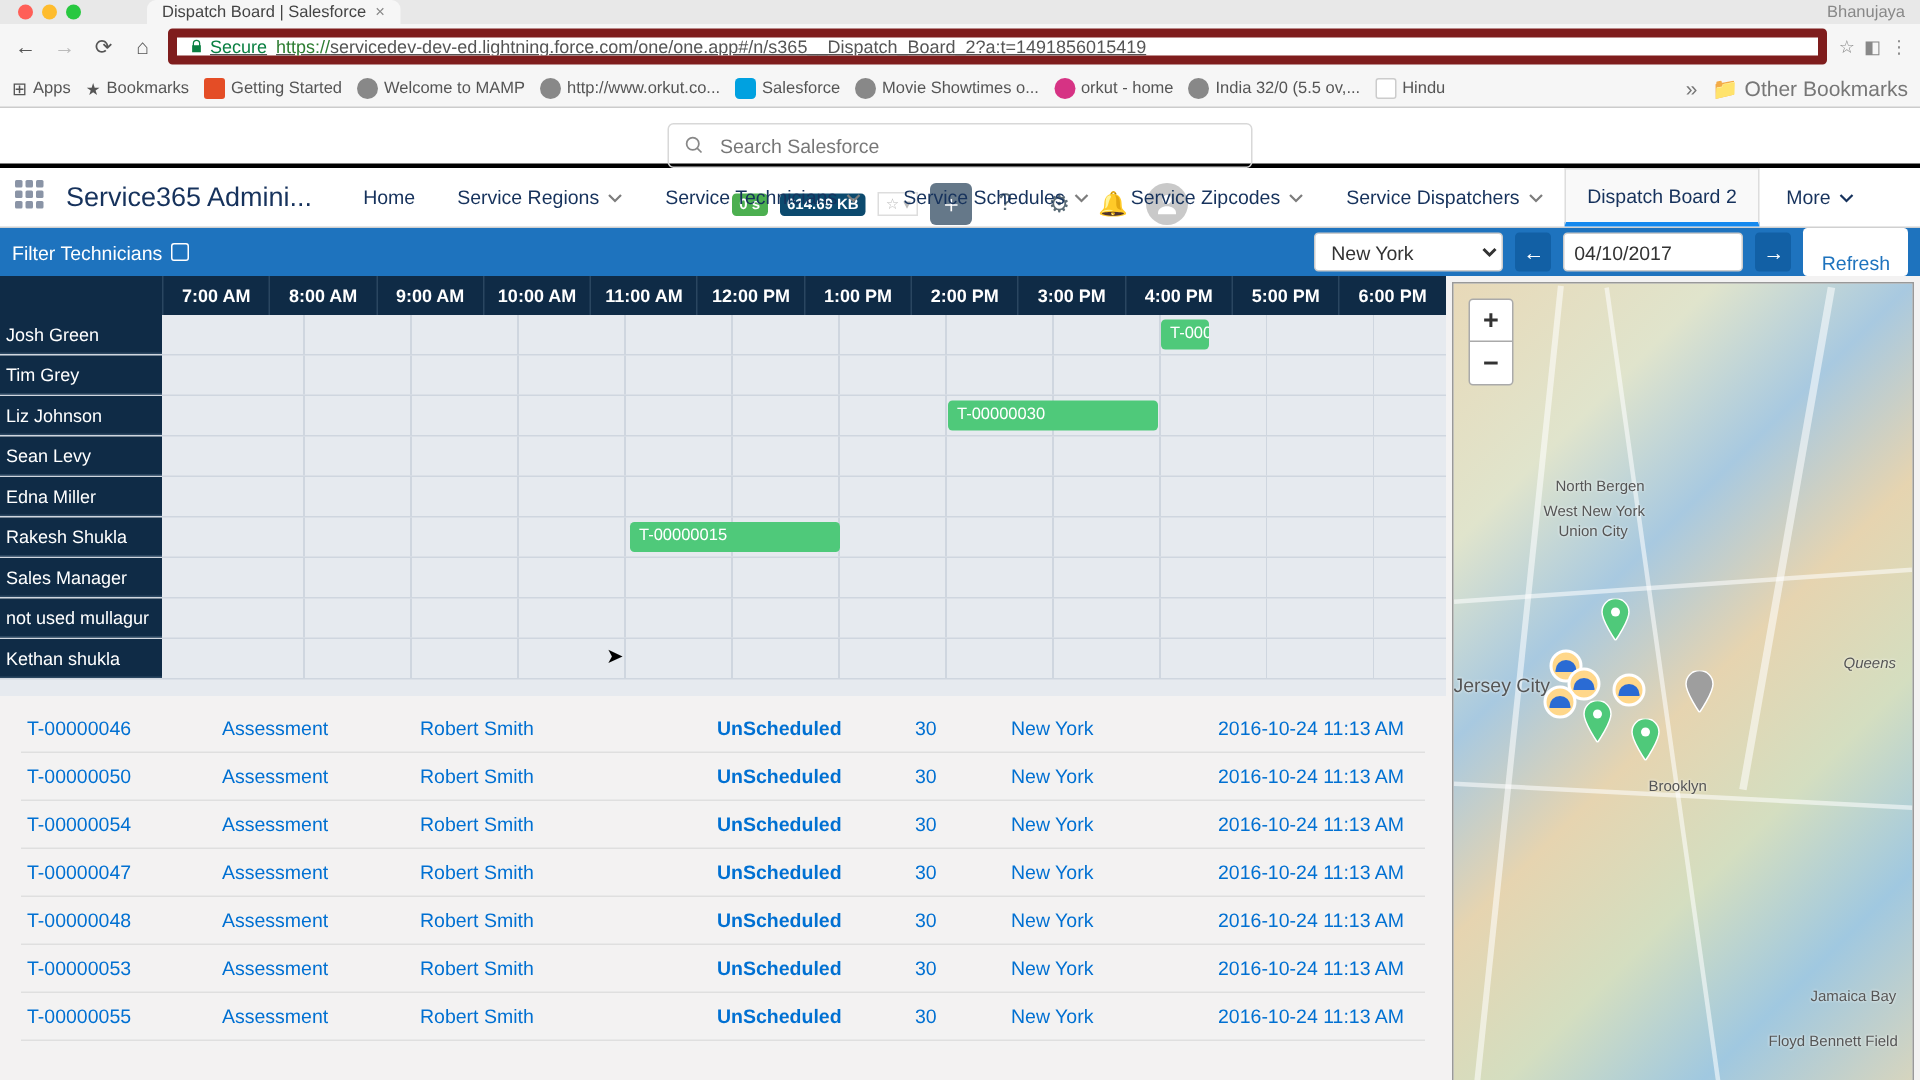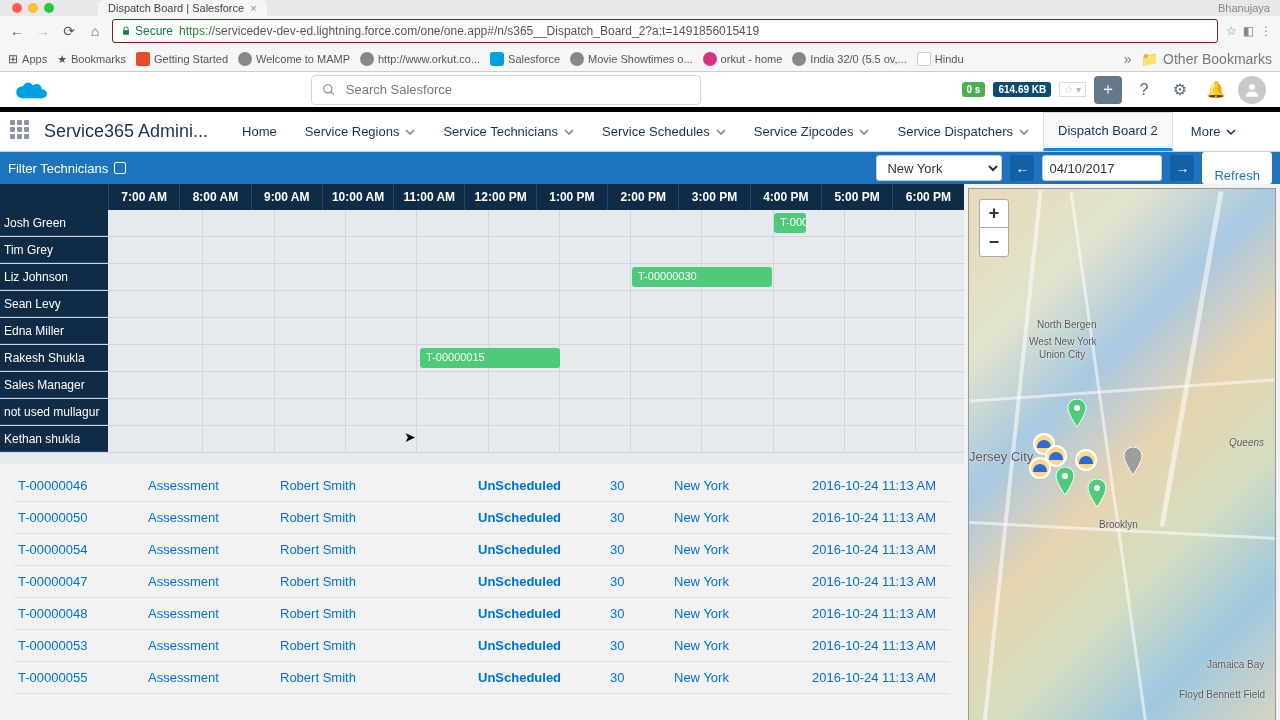--- a/index.html
+++ b/index.html
@@ -10,31 +10,31 @@
 .tab-strip { height: 16px; background: #e8e8e8; display: flex; align-items: center; padding-left: 8px; }
 .traffic-lights { display: flex; gap: 6px; padding: 2px 4px; }
 .traffic-light { width: 10px; height: 10px; border-radius: 50%; }
 .tl-red { background: #ff5f57; }
 .tl-yellow { background: #febc2e; }
 .tl-green { background: #28c840; }
 .browser-tab { background: #f6f6f6; border-radius: 6px 6px 0 0; padding: 2px 10px; font-size: 11px; color: #444; margin-left: 40px; display: flex; align-items: center; gap: 6px; }
 .tab-close { color: #888; cursor: pointer; }
 .addr-bar { height: 30px; display: flex; align-items: center; padding: 0 8px; gap: 8px; }
 .nav-icon { width: 18px; height: 18px; color: #555; display:flex; align-items:center; justify-content:center; cursor:pointer; font-size:14px; }
-.url-box { flex: 1; background: #fff; border: 1px solid #7f1d1d; border-radius: 3px; height: 24px; display: flex; align-items: center; padding: 0 8px; font-size: 12px; color: #555; overflow:hidden; }
+.url-box { flex: 1; background: #fff; border: 6px solid #7f1d1d; border-radius: 3px; height: 24px; display: flex; align-items: center; padding: 0 8px; font-size: 12px; color: #555; overflow:hidden;text-decoration:underline; }
 .secure { color: #0b8043; margin-right: 6px; display: flex; align-items: center; gap: 4px; }
 .lock-icon { width: 10px; height: 10px; }
 .bookmarks-bar { height: 26px; display: flex; align-items: center; padding: 0 8px; gap: 10px; font-size: 11px; color: #555; overflow:hidden; }
 .bm-item { display: flex; align-items: center; gap: 4px; cursor: pointer; white-space:nowrap; }
 .bm-favicon { width: 14px; height: 14px; border-radius: 2px; }
 .chrome-right { color:#777; font-size:14px; margin-left:auto; display:flex; gap:10px; align-items:center; }
 .extra-icons { display:flex; gap:6px; color:#888; font-size:12px; }
 
 
-.sf-header { height: 40px; background: #fff; border-bottom: 5px solid #000000; display: flex; align-items: center; padding: 0 14px; gap: 10px; }
+.sf-header { height: 40px; background: #fff; border-bottom: 3px solid #000000; display: flex; align-items: center; padding: 0 14px; gap: 10px; flex-direction: column; }
 .sf-cloud { width: 36px; height: 24px; }
 .sf-search-wrap { flex:1; display:flex; justify-content:center; }
 .sf-search { width: 390px; height: 30px; border: 1px solid #d8d8d8; border-radius: 4px; display: flex; align-items: center; padding: 0 10px; color: #777; font-size: 13px; }
 .sf-search svg { width:14px; height:14px; margin-right:10px; color:#888; }
 .sf-header-right { display: flex; align-items: center; gap: 8px; }
 .pill { font-size: 10px; font-weight: bold; padding: 2px 5px; border-radius: 3px; }
 .pill-green { background: #4caf50; color: #fff; }
 .pill-dark { background: #0c4a6e; color: #fff; }
 .rating { border:1px solid #ddd; padding:1px 4px; font-size:10px; color:#bbb; }
 .hdr-icon { width: 28px; height: 28px; border-radius: 3px; display: flex; align-items: center; justify-content: center; color: #5a6b76; cursor:pointer; font-size:16px; }

